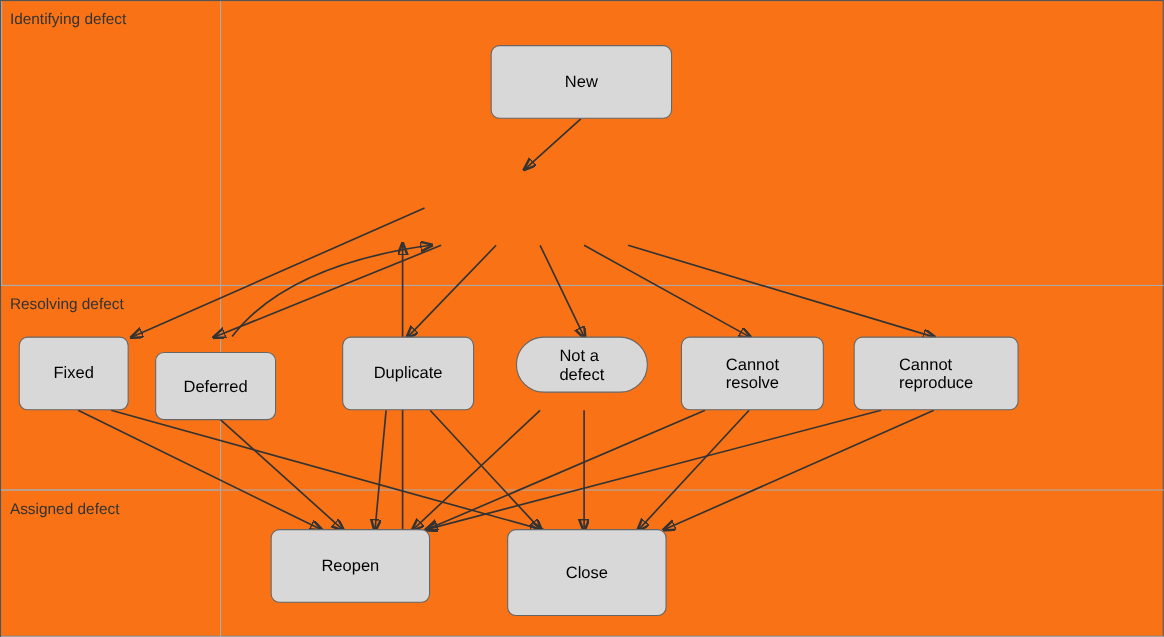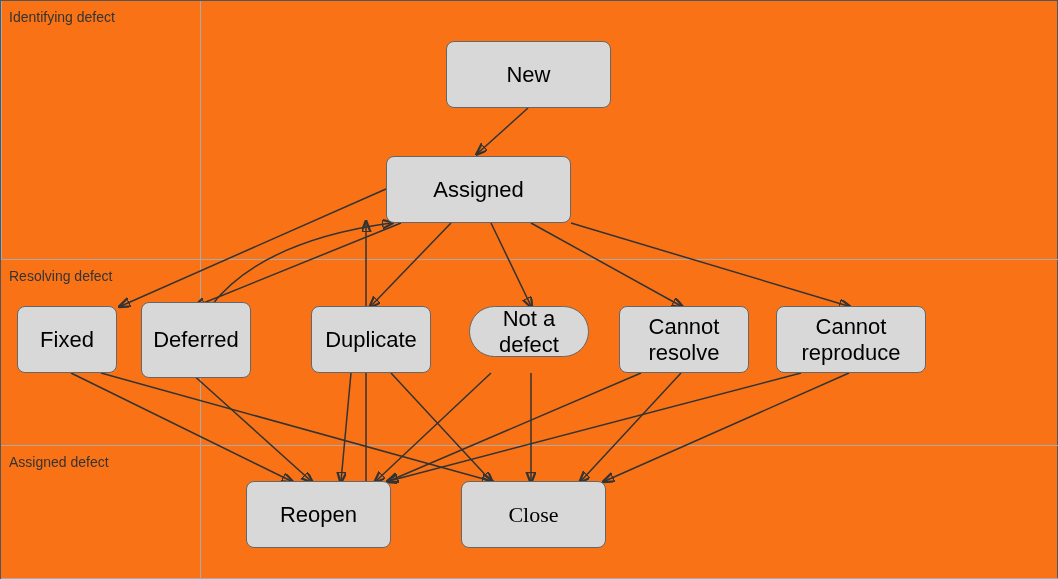--- a/index.html
+++ b/index.html
@@ -25,22 +25,22 @@
     }
     
     .node {
       position: absolute;
       background: #d8d8d8;
       border: 1.5px solid #666;
       border-radius: 8px;
       display: flex;
       align-items: center;
       justify-content: center;
-      text-align: center;
-      font-size: 22px;
+      text-align: left;
+      font-size: 15px;
       font-weight: normal;
       color: #000;
       font-family: Arial, sans-serif;
     }
     svg.arrows {
       position: absolute;
       top: 0; left: 0;
       width: 100%;
       height: 100%;
       pointer-events: none;
@@ -111,26 +111,25 @@
     <line x1="680" y1="372" x2="580" y2="480" marker-end="url(#arrow)"></line>
 
     <line x1="800" y1="372" x2="388" y2="480" marker-end="url(#arrow)"></line>
 
     <line x1="848" y1="372" x2="604" y2="480" marker-end="url(#arrow)"></line>
 
     <path d="M 280 480 L 280 520 L 365 520 L 365 480 L 365 222" marker-end="url(#arrow)"></path>
   </svg>
 
   <div class="node" style="left:445px;top:40px;width:165px;height:67px;">New</div>
-  <div class="node" style="left:385px;top:155px;width:185px;height:67px;">Assigned</div>
   <div class="node" style="left:16px;top:305px;width:100px;height:67px;">Fixed</div>
-  <div class="node" style="left:140px;top:301px;width:110px;height:76px;">Deferred</div>
+  <div class="node" style="left:140px;top:319px;width:110px;height:62px;">Deferred</div>
   <div class="node" style="left:310px;top:305px;width:120px;height:67px;">Duplicate</div>
   <div class="node" style="left:468px;top:305px;width:120px;height:51px;white-space:pre-line;border-radius:29px;">Not a
 defect</div>
   <div class="node" style="left:618px;top:305px;width:130px;height:67px;white-space:pre-line;">Cannot
 resolve</div>
   <div class="node" style="left:775px;top:305px;width:150px;height:67px;white-space:pre-line;">Cannot
 reproduce</div>
   <div class="node" style="left:245px;top:480px;width:145px;height:67px;">Reopen</div>
-  <div class="node" style="left:460px;top:480px;width:145px;height:67px;font-family:Liberation Serif, serif;">Close</div>
+  <div class="node" style="left:460px;top:480px;width:145px;height:79px;">Close</div>
 
 </div>
 
 </body></html>

